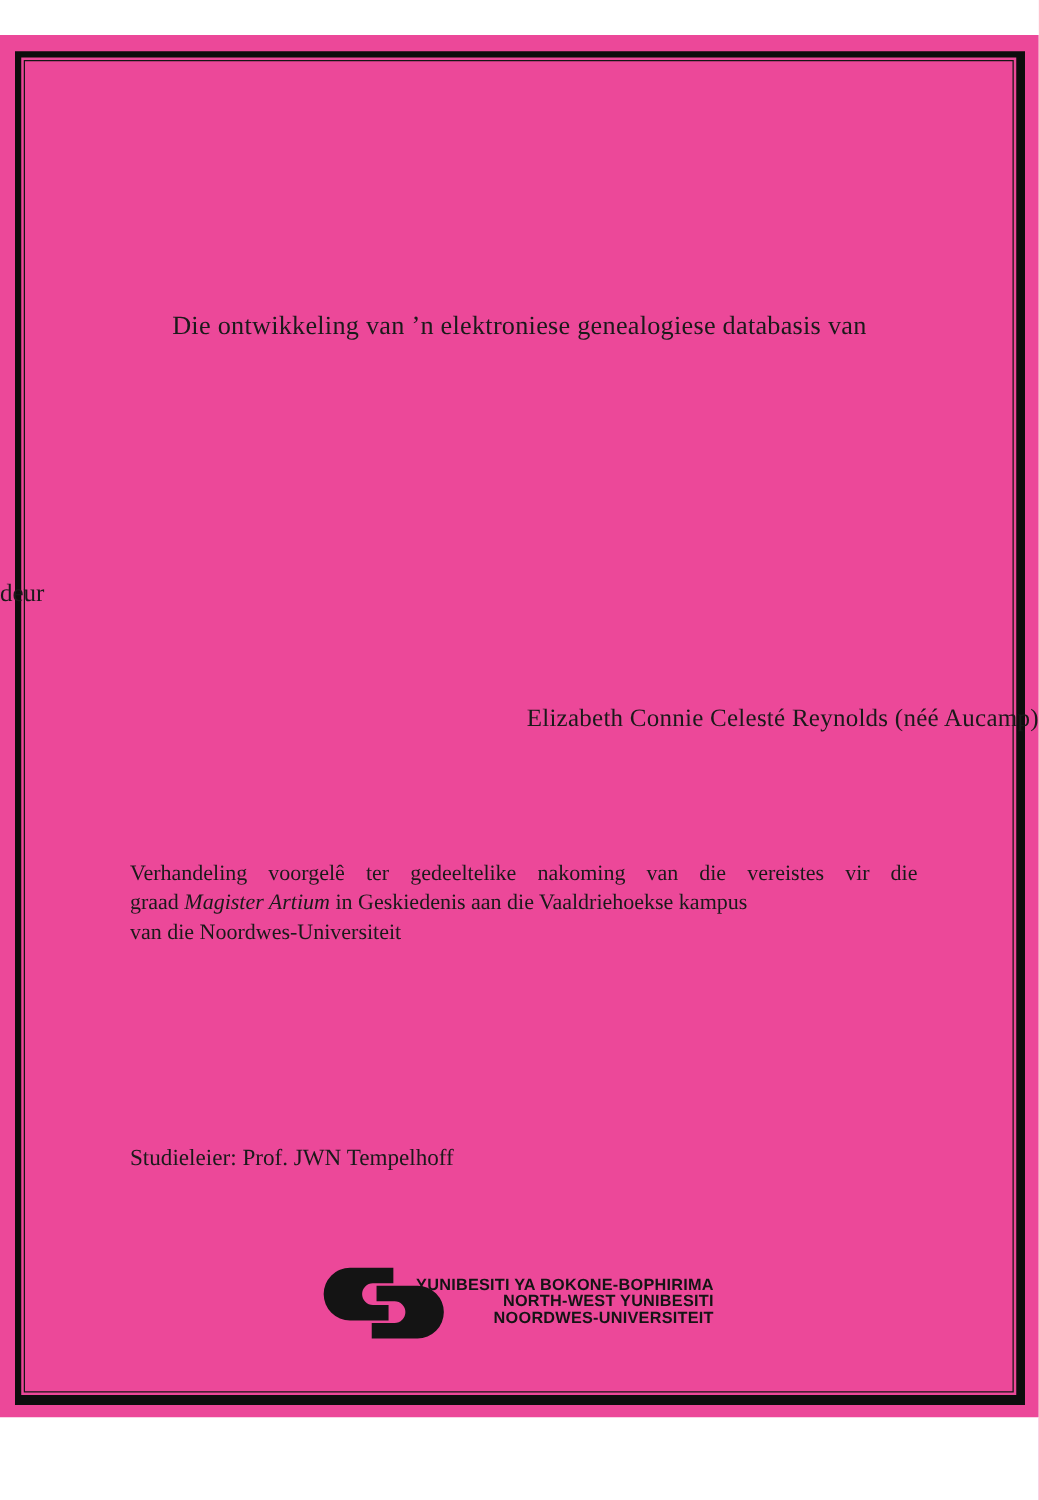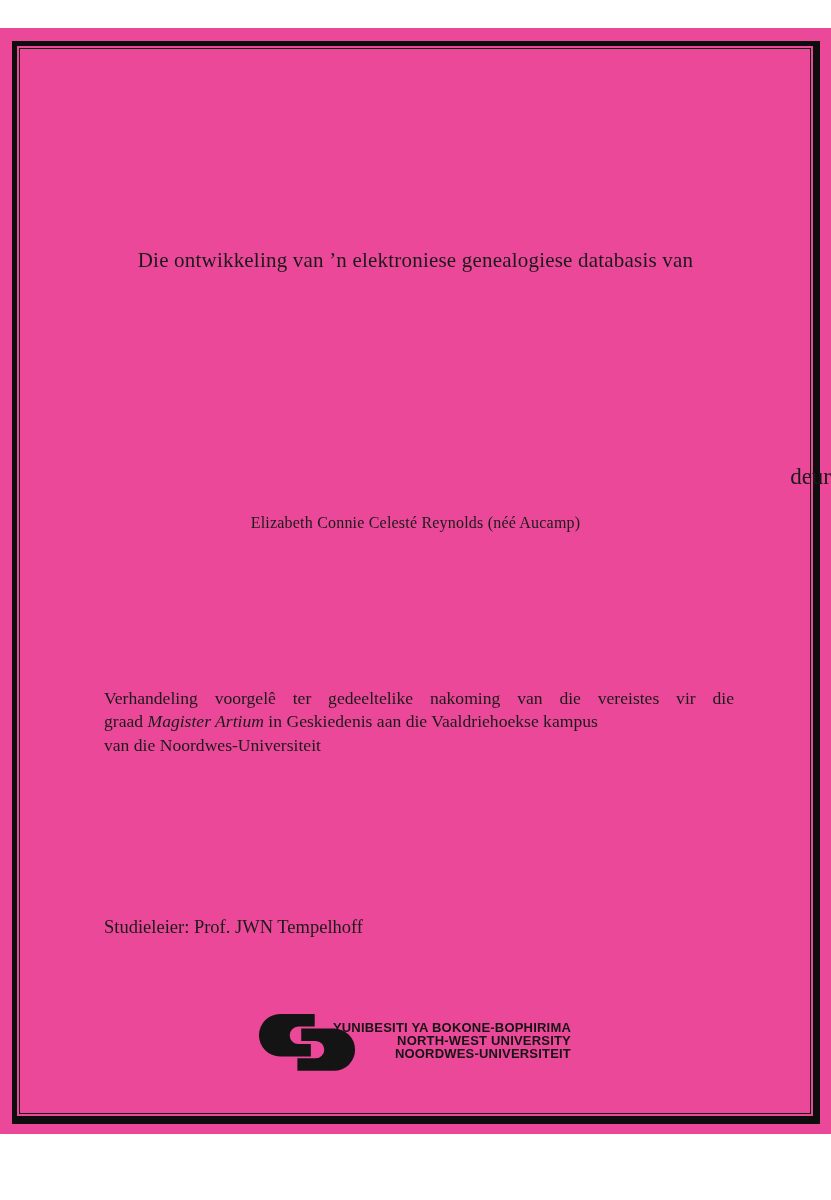--- a/index.html
+++ b/index.html
@@ -32,29 +32,29 @@
   .title-block {
     position: absolute;
     left: 70px; right: 70px; top: 212px;
     text-align: center;
     font-size: 21px;
     line-height: 41px;
     letter-spacing: 0.2px;
   }
   .byline {
     position: absolute;
-    left: 0; right: 0; top: 436px;
-    text-align: right;
-    font-size: 23px;
+    left: 0; right: 13px; top: 436px;
+    text-align: left;
+    font-size: 20px;
   }
   .author {
     position: absolute;
-    left: 0; right: 0; top: 486px;
-    text-align: center;
-    font-size: 16px;
+    left: 0; right: 0; top: 536px;
+    text-align: right;
+    font-size: 20px;
     letter-spacing: 0.2px;
   }
   .statement {
     position: absolute;
     left: 104px; top: 659px;
     width: 630px;
     font-size: 17.6px;
     line-height: 23.4px;
   }
   .statement .justified {
@@ -122,18 +122,18 @@
     <div>Studieleier: Prof. JWN Tempelhoff</div>
   </div>
 
   <div class="logo-group">
     <svg class="logo-mark" viewBox="0 0 104 62" xmlns="http://www.w3.org/2000/svg" aria-hidden="true">
       <path fill="#141414" d="M60,2 L24,2 A22,22 0 0 0 24,46 L56,46 L56,33 L43,33 A9,9 0 0 1 43,15 L60,15 Z"></path>
       <path fill="#141414" d="M42,61 L80,61 A22,22 0 0 0 80,17 L46,17 L46,30 L61,30 A9,9 0 0 1 61,48 L42,48 Z"></path>
     </svg>
     <div class="logo-text">
       <div>YUNIBESITI YA BOKONE-BOPHIRIMA</div>
-      <div>NORTH-WEST UNIVERSITY</div>
+      <div>NORTH-WEST YUNIBESITI</div>
       <div>NOORDWES-UNIVERSITEIT</div>
     </div>
   </div>
 
 </div>
 
 </body></html>

